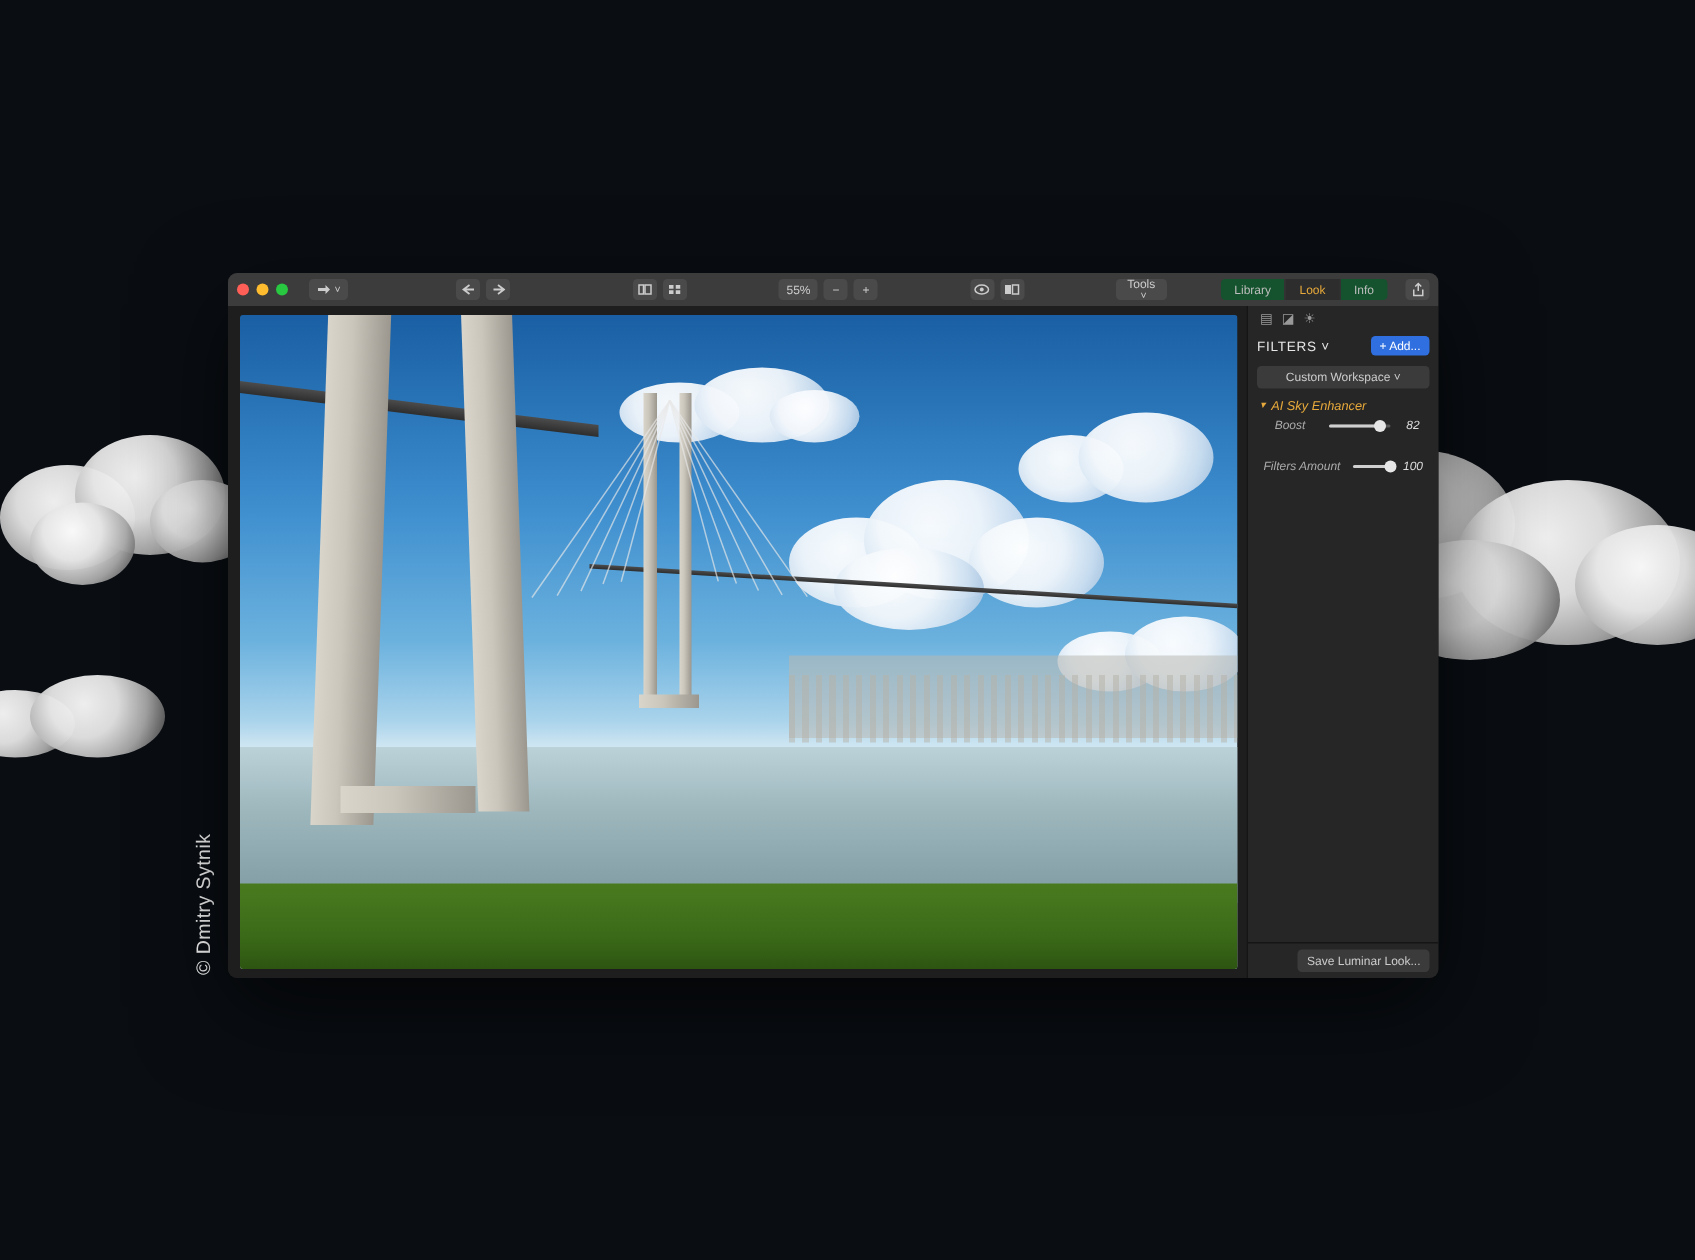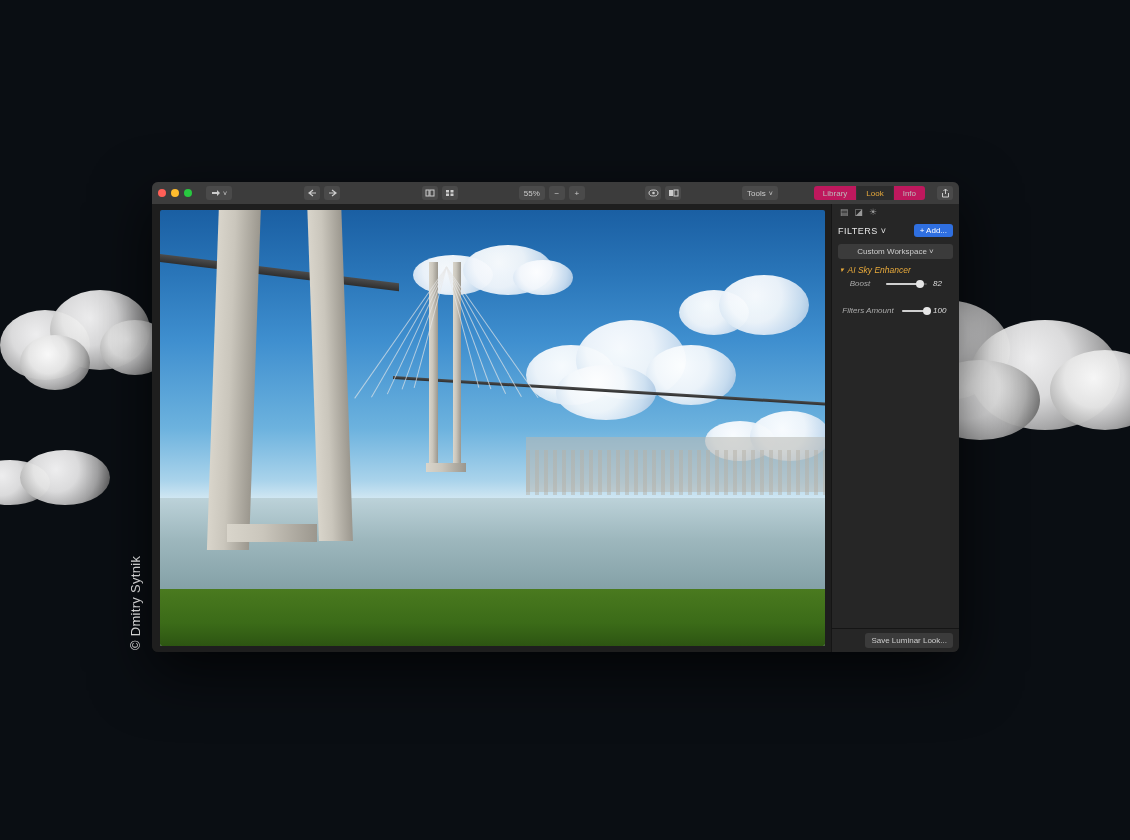--- a/index.html
+++ b/index.html
@@ -85,21 +85,21 @@
   .spacer { flex: 1; }
 
   .tabs {
     display: flex;
     height: 14px;
     margin-left: 4px;
   }
   .tabs div {
     padding: 0 9px;
     display:flex; align-items:center;
-    background: #be185d;
+    background: #14532d;
     border-right: 1px solid #333;
     cursor:pointer;
   }
   .tabs div:first-child { border-radius: 3px 0 0 3px; }
   .tabs div:last-child  { border-radius: 0 3px 3px 0; border-right:none;}
   .tabs .active { background:#2d2d2d; color:#e7a93b; }
 
   .app-body {
     flex:1;
     display:flex;
@@ -205,21 +205,21 @@
   }
   .slider-row .lbl { width:40px; white-space:nowrap; text-align:center;}
   .slider {
     flex:1; height:2px; background:#555; position:relative; border-radius:2px;
   }
   .slider .fill { position:absolute; left:0; top:0; bottom:0; background:#cfcfcf; border-radius:2px;}
   .slider .knob {
     position:absolute; top:50%; width:8px; height:8px; margin-top:-4px; margin-left:-4px;
     background:#e6e6e6; border-radius:50%;
   }
-  .slider-row .val { width:18px; text-align:left; color:#ddd;}
+  .slider-row .val { width:18px; text-align:center; color:#ddd;}
   .panel-footer {
     margin-top:auto;
     border-top:1px solid #151515;
     padding:4px 6px;
     display:flex; justify-content:flex-end;
   }
   .save-look {
     background:#3b3b3b;
     color:#ccc;
     padding:3px 6px;
@@ -324,21 +324,21 @@
       <div class="tb-btn sq">
           <svg width="11" height="8" viewBox="0 0 11 8">
             <rect x="1" y="1" width="4" height="6" fill="#ccc"></rect>
             <rect x="6" y="1" width="4" height="6" fill="none" stroke="#ccc"></rect>
           </svg>
         </div>
     </div>
 
     <div class="spacer"></div>
 
-    <div class="tb-btn" style="min-width:34px;">
+    <div class="tb-btn" style="min-width:34px;flex-direction:column;">
       <span>Tools</span>
       <span style="margin-left:3px;font-size:7px;">˅</span>
     </div>
 
     <div style="width:20px"></div>
 
     <div class="tabs">
       <div>Library</div>
       <div class="active">Look</div>
       <div>Info</div>

